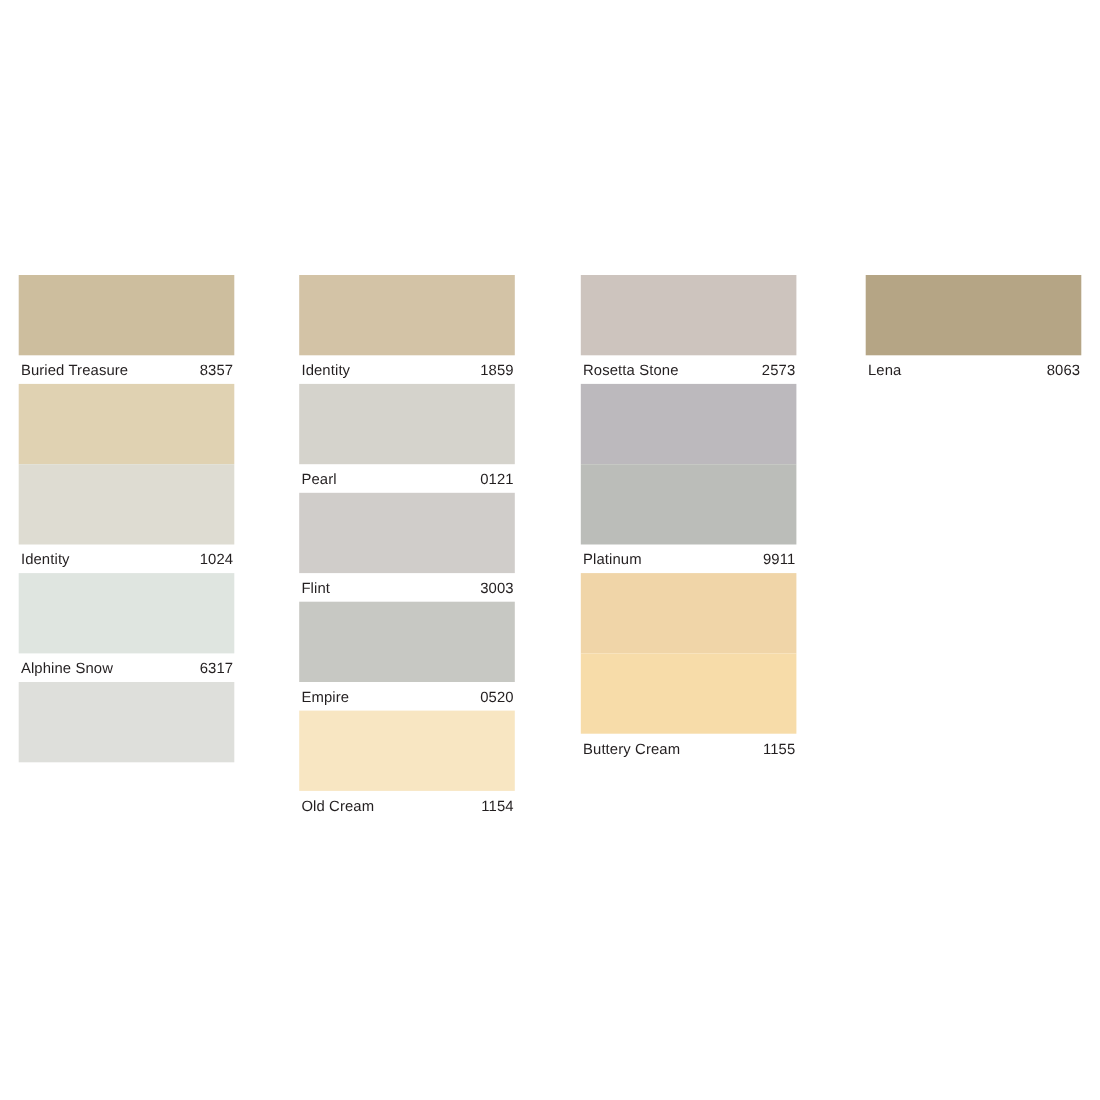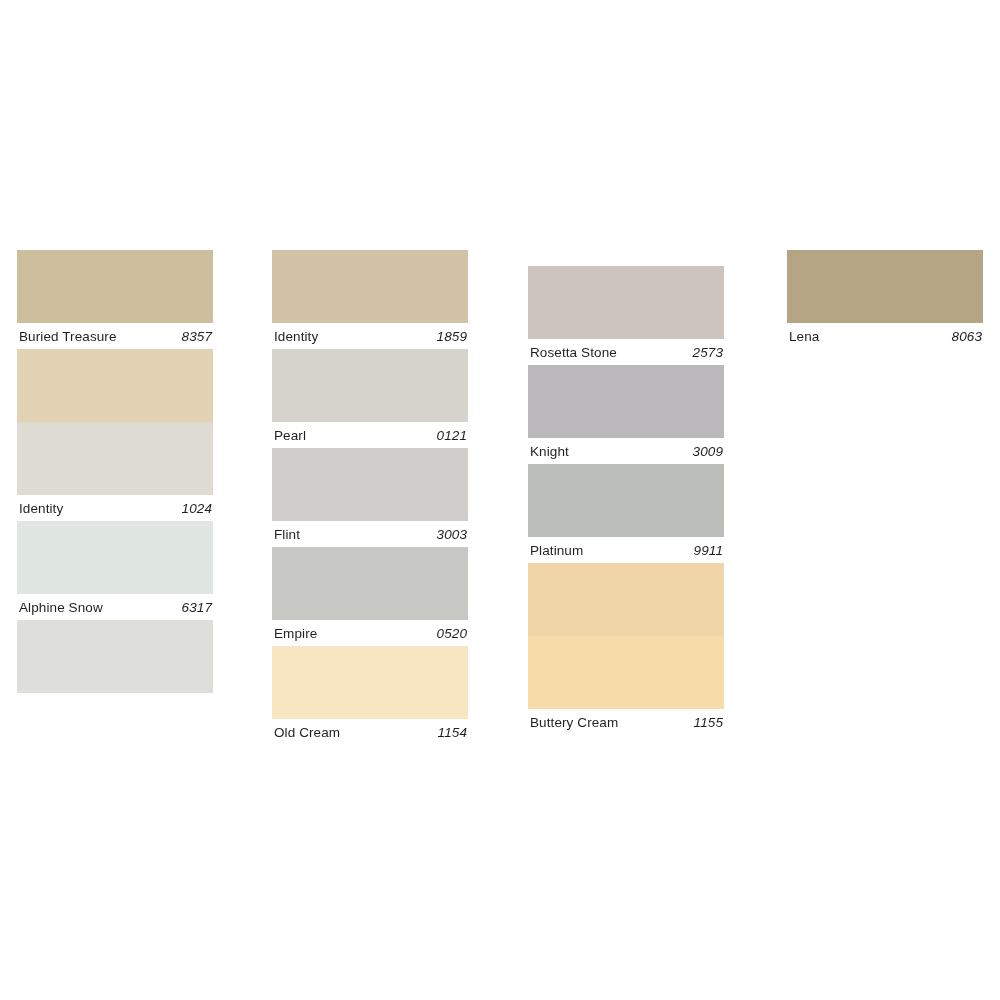--- a/index.html
+++ b/index.html
@@ -42,26 +42,25 @@
     letter-spacing: 0.1px;
     padding: 0 1px 0 2px;
     box-sizing: border-box;
   }
   .swatch-name {
     white-space: nowrap;
   }
   .swatch-code {
     white-space: nowrap;
     text-align: left;
-    font-style: italic;
   }
   
   .col-0 { left: 17px; }
   .col-1 { left: 272px; }
-  .col-2 { left: 528px; margin-top: 16px; }
+  .col-2 { left: 528px; }
   .col-3 { left: 787px; }
 </style>
 </head>
 <body style="background: rgb(255, 255, 255);">
 
 <div id="palette-board" style="color: rgb(35, 31, 32);">
 
 <div class="palette-column col-0">
       <div class="swatch-card">
         <div class="swatch-chip" style="background: rgb(205, 190, 158);"></div>
@@ -131,24 +130,20 @@
     <div class="palette-column col-2">
       <div class="swatch-card">
         <div class="swatch-chip" style="background: rgb(205, 196, 190);"></div>
         <div class="swatch-caption">
           <span class="swatch-name">Rosetta Stone</span>
           <span class="swatch-code">2573</span>
         </div>
       </div>
       <div class="swatch-card">
         <div class="swatch-chip" style="background: rgb(188, 185, 189);"></div>
-        <div class="swatch-caption">
-          <span class="swatch-name">Knight</span>
-          <span class="swatch-code">3009</span>
-        </div>
       </div>
       <div class="swatch-card">
         <div class="swatch-chip" style="background: rgb(187, 189, 185);"></div>
         <div class="swatch-caption">
           <span class="swatch-name">Platinum</span>
           <span class="swatch-code">9911</span>
         </div>
       </div>
       <div class="swatch-card">
         <div class="swatch-chip" style="background: rgb(240, 213, 168);"></div>

